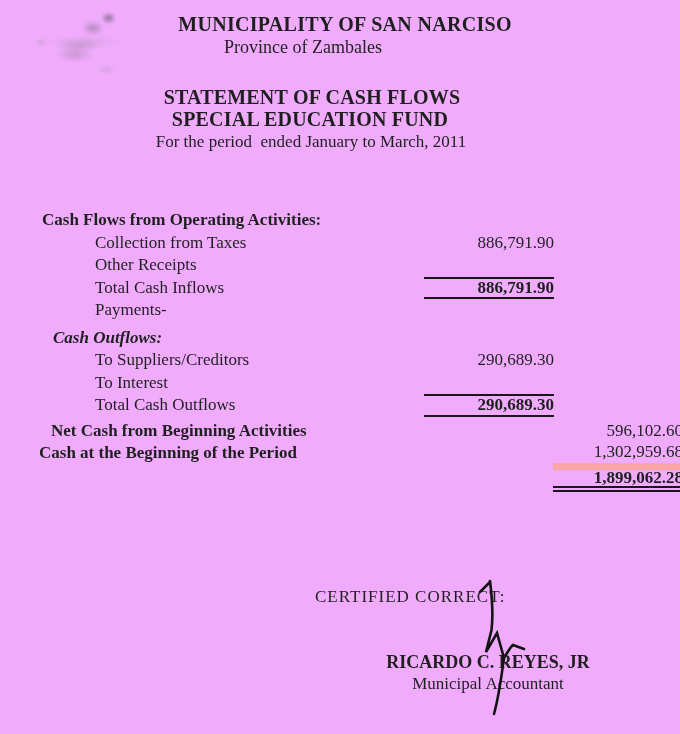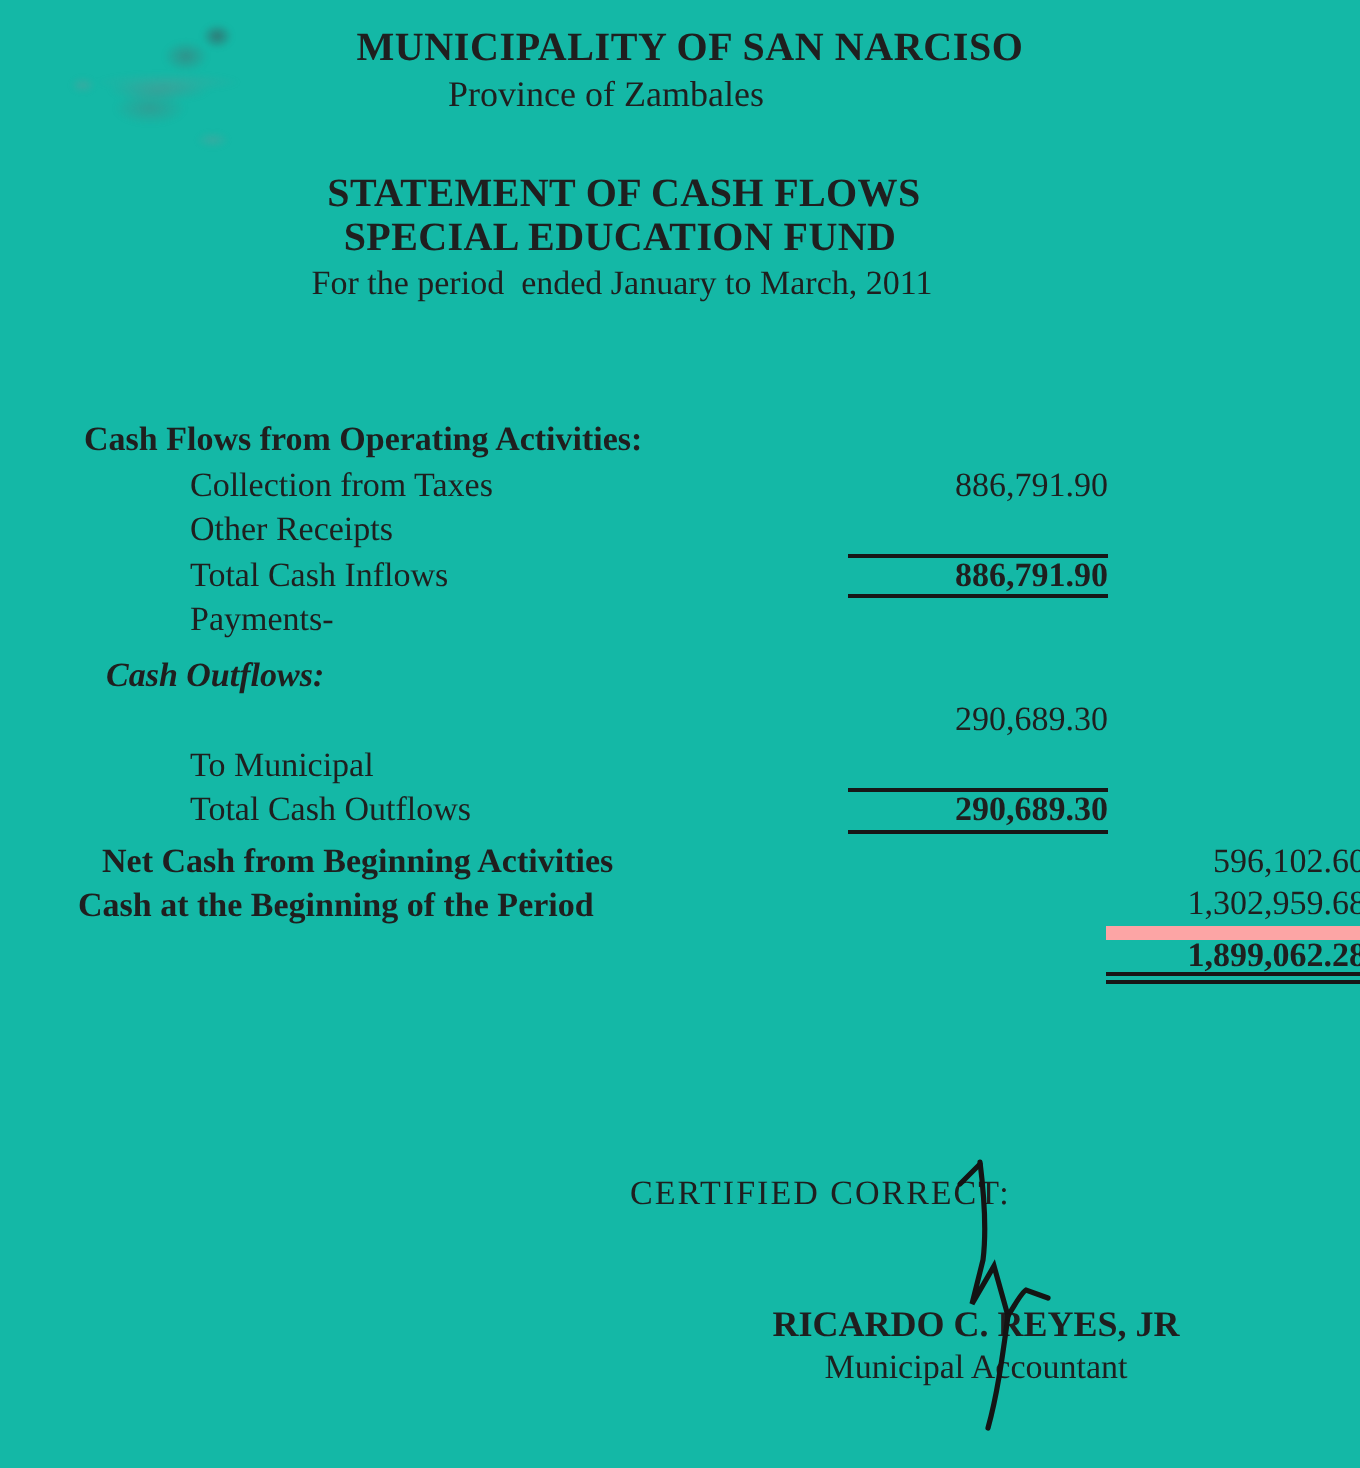--- a/index.html
+++ b/index.html
@@ -1,18 +1,18 @@
 <!DOCTYPE html>
 <html><head>
 <meta charset="utf-8">
 <style>
   * { margin:0; padding:0; box-sizing:border-box; }
   html,body { background:#ffffff; }
   body { font-family:"Liberation Serif","DejaVu Serif",serif; color:#1f1f1f; }
-  .page { position:relative; width:680px; height:734px; background:#14b8a6; overflow:hidden; }
+  .page { position:relative; width:680px; height:734px; background:#f0abfc; overflow:hidden; }
 
   
   .seal {
     position:absolute; left:28px; top:8px; width:112px; height:72px;
     background:
       radial-gradient(ellipse 11px 9px at 72% 14%, rgba(70,70,78,.55), transparent 70%),
       radial-gradient(ellipse 16px 11px at 58% 28%, rgba(90,90,98,.40), transparent 70%),
       radial-gradient(ellipse 34px 7px at 46% 52%, rgba(120,120,128,.32), transparent 75%),
       radial-gradient(ellipse 26px 12px at 42% 64%, rgba(105,105,112,.30), transparent 70%),
       radial-gradient(ellipse 46px 6px at 50% 46%, rgba(135,135,142,.22), transparent 80%),
@@ -96,25 +96,26 @@
 
     <div class="row">
       <span class="lbl i3">Payments-</span>
     </div>
 
     <div class="row mt5">
       <span class="lbl i2 bi">Cash Outflows:</span>
     </div>
 
     <div class="row">
+      <span class="lbl i3">To Suppliers/Creditors</span>
       <span class="v2">290,689.30</span>
     </div>
 
     <div class="row">
-      <span class="lbl i3">To Municipal</span>
+      <span class="lbl i3">To Interest</span>
     </div>
 
     <div class="row">
       <span class="lbl i3">Total Cash Outflows</span>
       <span class="v2 vb ruled">290,689.30</span>
     </div>
 
     <div class="row mt3">
       <span class="lbl i4 b">Net Cash from Beginning Activities</span>
       <span class="v3">596,102.60</span>

